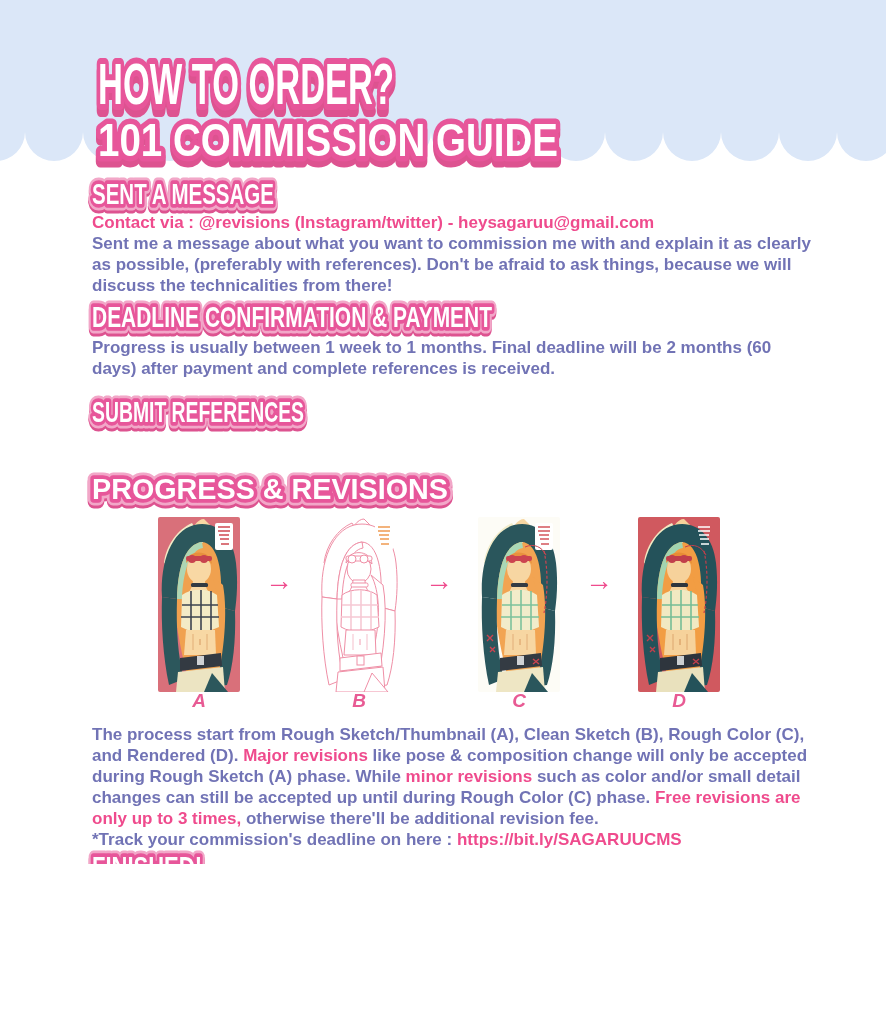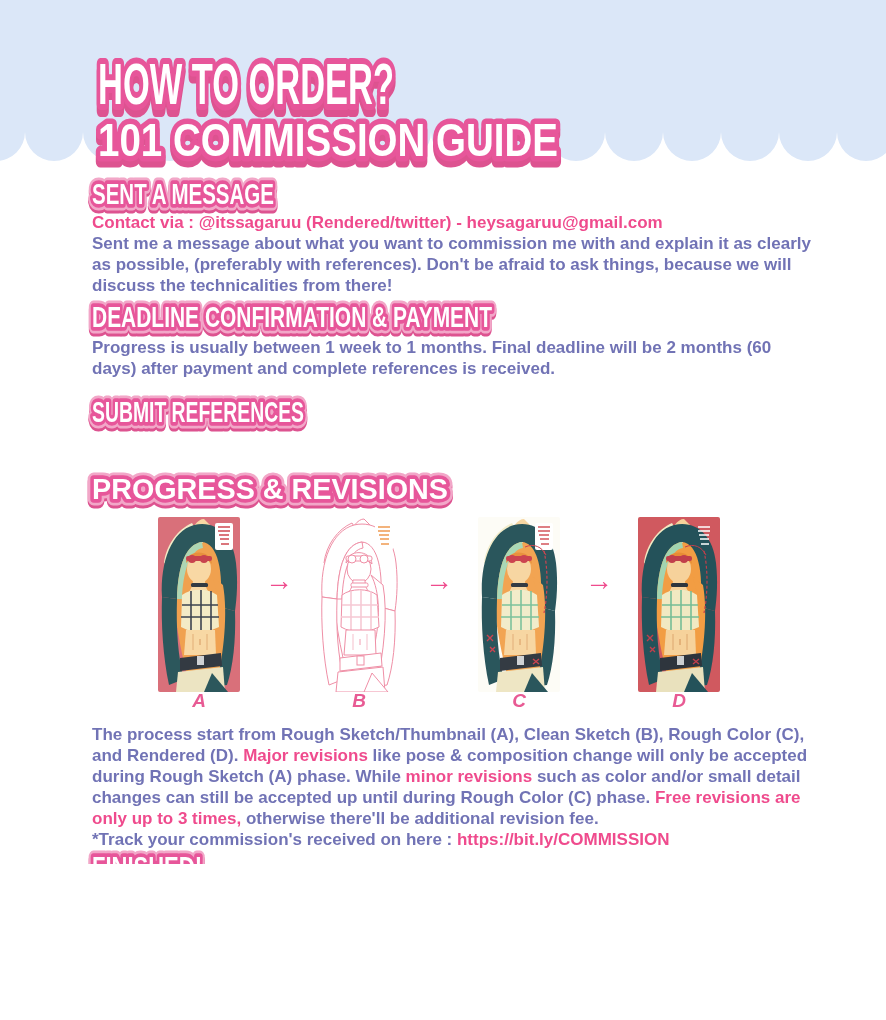--- a/index.html
+++ b/index.html
@@ -113,21 +113,21 @@
   <svg class="hsvg" style="left:84px;top:110px;" width="540" height="70">
     <text class="subtitle-text t-shadow" x="14" y="52" textLength="460" lengthAdjust="spacingAndGlyphs">101 COMMISSION GUIDE</text>
     <text class="subtitle-text t-main" x="14" y="46" textLength="460" lengthAdjust="spacingAndGlyphs">101 COMMISSION GUIDE</text>
   </svg>
 
   <svg class="hsvg" style="left:80px;top:172px;" width="212" height="46">
     <text class="section-text s-shadow" x="12" y="35" textLength="182" lengthAdjust="spacingAndGlyphs">SENT A MESSAGE</text>
     <text class="section-text s-back" x="12" y="32" textLength="182" lengthAdjust="spacingAndGlyphs">SENT A MESSAGE</text>
     <text class="section-text s-main" x="12" y="32" textLength="182" lengthAdjust="spacingAndGlyphs">SENT A MESSAGE</text>
   </svg>
-  <div class="abs body-text pink" style="left:92px;top:212px;width:730px;">Contact via : @itssagaruu (Rendered/twitter) - heysagaruu@gmail.com</div>
+  <div class="abs body-text pink" style="left:92px;top:212px;width:730px;">Contact via : @revisions (Instagram/twitter) - heysagaruu@gmail.com</div>
   <div class="abs body-text" style="left:92px;top:233px;width:724px;">Sent me a message about what you want to commission me with and explain it as clearly as possible, (preferably with references). Don't be afraid to ask things, because we will discuss the technicalities from there!</div>
 
   <svg class="hsvg" style="left:80px;top:295px;" width="430" height="46">
     <text class="section-text s-shadow" x="12" y="35" textLength="400" lengthAdjust="spacingAndGlyphs">DEADLINE CONFIRMATION &amp; PAYMENT</text>
     <text class="section-text s-back" x="12" y="32" textLength="400" lengthAdjust="spacingAndGlyphs">DEADLINE CONFIRMATION &amp; PAYMENT</text>
     <text class="section-text s-main" x="12" y="32" textLength="400" lengthAdjust="spacingAndGlyphs">DEADLINE CONFIRMATION &amp; PAYMENT</text>
   </svg>
   <div class="abs body-text" style="left:92px;top:337px;width:724px;">Progress is usually between 1 week to 1 months. Final deadline will be 2 months (60 days) after payment and complete references is received.</div>
 
   <svg class="hsvg" style="left:80px;top:390px;" width="242" height="46">
@@ -169,21 +169,21 @@
   <div class="arrow" style="left:419px;">→</div>
   <div class="arrow" style="left:579px;">→</div>
 
   <div class="stage-label" style="left:158px;">A</div>
   <div class="stage-label" style="left:318px;">B</div>
   <div class="stage-label" style="left:478px;">C</div>
   <div class="stage-label" style="left:638px;">D</div>
 
   <div class="abs body-text" style="left:92px;top:724px;width:728px;">
     <p class="para"><span>The process start from Rough Sketch/Thumbnail (A), Clean Sketch (B), Rough Color (C), and Rendered (D). </span><span class="pink">Major revisions</span><span> like pose &amp; composition change will only be accepted during Rough Sketch (A) phase. While </span><span class="pink">minor revisions</span><span> such as color and/or small detail changes can still be accepted up until during Rough Color (C) phase. </span><span class="pink">Free revisions are only up to 3 times,</span><span> otherwise there'll be additional revision fee.</span></p>
-    <p class="para"><span>*Track your commission's received on here : </span><a class="track-link">https://bit.ly/COMMISSION</a></p>
+    <p class="para"><span>*Track your commission's deadline on here : </span><a class="track-link">https://bit.ly/SAGARUUCMS</a></p>
   </div>
 
   <svg class="hsvg" style="left:80px;top:845px;" width="140" height="46">
     <text class="section-text s-shadow" x="12" y="35" textLength="110" lengthAdjust="spacingAndGlyphs">FINISHED!</text>
     <text class="section-text s-back" x="12" y="32" textLength="110" lengthAdjust="spacingAndGlyphs">FINISHED!</text>
     <text class="section-text s-main" x="12" y="32" textLength="110" lengthAdjust="spacingAndGlyphs">FINISHED!</text>
   </svg>
 
 </div>
 

